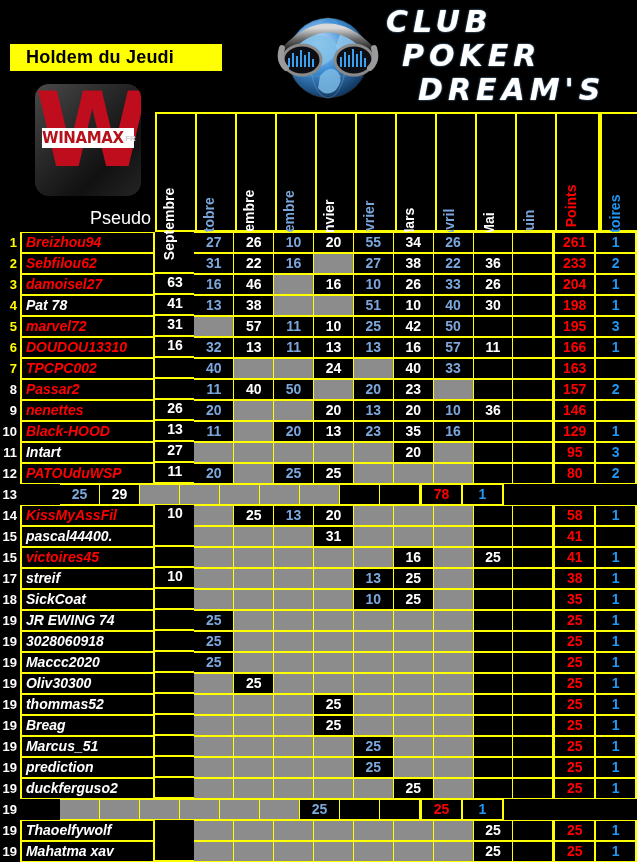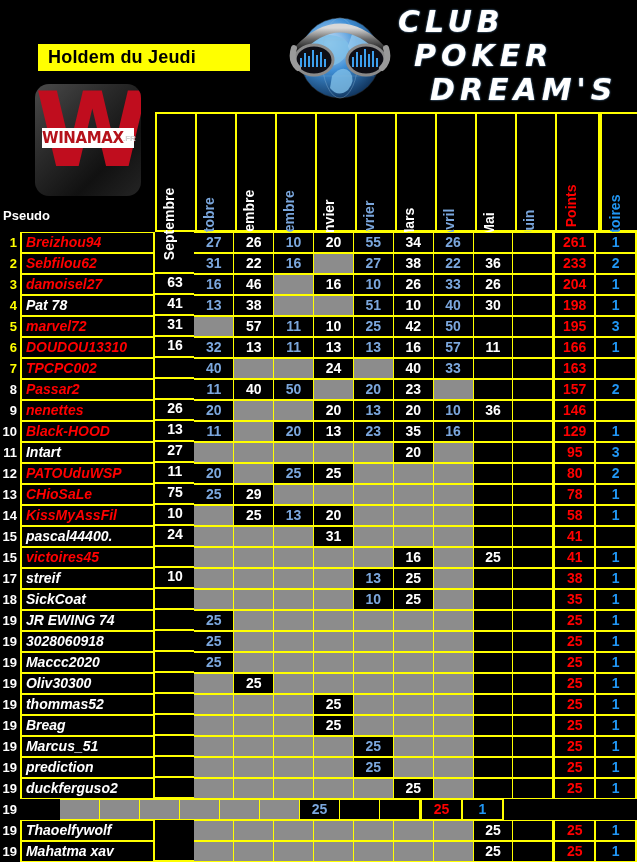--- a/index.html
+++ b/index.html
@@ -19,30 +19,30 @@
   #header {
     position: absolute;
     left: 0; top: 0;
     width: 637px;
     height: 232px;
     background: #000000;
   }
 
   #title-banner {
     position: absolute;
-    left: 38px;
+    left: 10px;
     top: 44px;
     width: 212px;
     height: 27px;
     background: #ffff00;
     color: #000000;
     font-size: 18px;
     font-weight: bold;
     line-height: 27px;
-    padding-left: 10px;
+    padding-left: 16px;
     box-sizing: border-box;
     letter-spacing: 0.2px;
     white-space: nowrap;
   }
 
   
   #winamax-logo {
     position: absolute;
     left: 35px;
     top: 84px;
@@ -84,21 +84,21 @@
     left: 88px;
     top: 50px;
     font-size: 8px;
     color: #cfcfcf;
     font-weight: bold;
   }
 
   
   #cpd-logo {
     position: absolute;
-    left: 278px;
+    left: 266px;
     top: 2px;
     width: 356px;
     height: 108px;
   }
   #cpd-logo .globe {
     position: absolute;
     left: 10px;
     top: 2px;
     width: 104px;
     height: 104px;
@@ -123,24 +123,24 @@
   #cpd-logo .l1 { top: 2px;  left: 8px;  font-size: 30px; }
   #cpd-logo .l2 { top: 36px; left: 24px; font-size: 30px; }
   #cpd-logo .l3 { top: 70px; left: 40px; font-size: 30px; }
 
   
   #pseudo-label {
     position: absolute;
     left: 3px;
     top: 208px;
     width: 148px;
-    text-align: left;
+    text-align: right;
     color: #ffffff;
-    font-size: 13px;
-    font-weight: bold;
+    font-size: 18px;
+    font-weight: normal;
   }
 
   
   #month-header {
     position: absolute;
     left: 155px;
     top: 112px;
     height: 120px;
     display: flex;
     border: 2px solid #ffff00;
@@ -533,21 +533,20 @@
       <div class="cell gray"></div>
       <div class="cell gray"></div>
       <div class="cell gray"></div>
       <div class="cell"></div>
       <div class="cell"></div>
       <div class="cell total">80</div>
       <div class="cell vict">2</div>
     </div>
     <div class="row">
       <div class="rank r-white">13</div>
-      <div class="name n-red">CHioSaLe</div>
       <div class="cell first white">24</div>
       <div class="cell blue">25</div>
       <div class="cell white">29</div>
       <div class="cell gray"></div>
       <div class="cell gray"></div>
       <div class="cell gray"></div>
       <div class="cell gray"></div>
       <div class="cell gray"></div>
       <div class="cell"></div>
       <div class="cell"></div>

